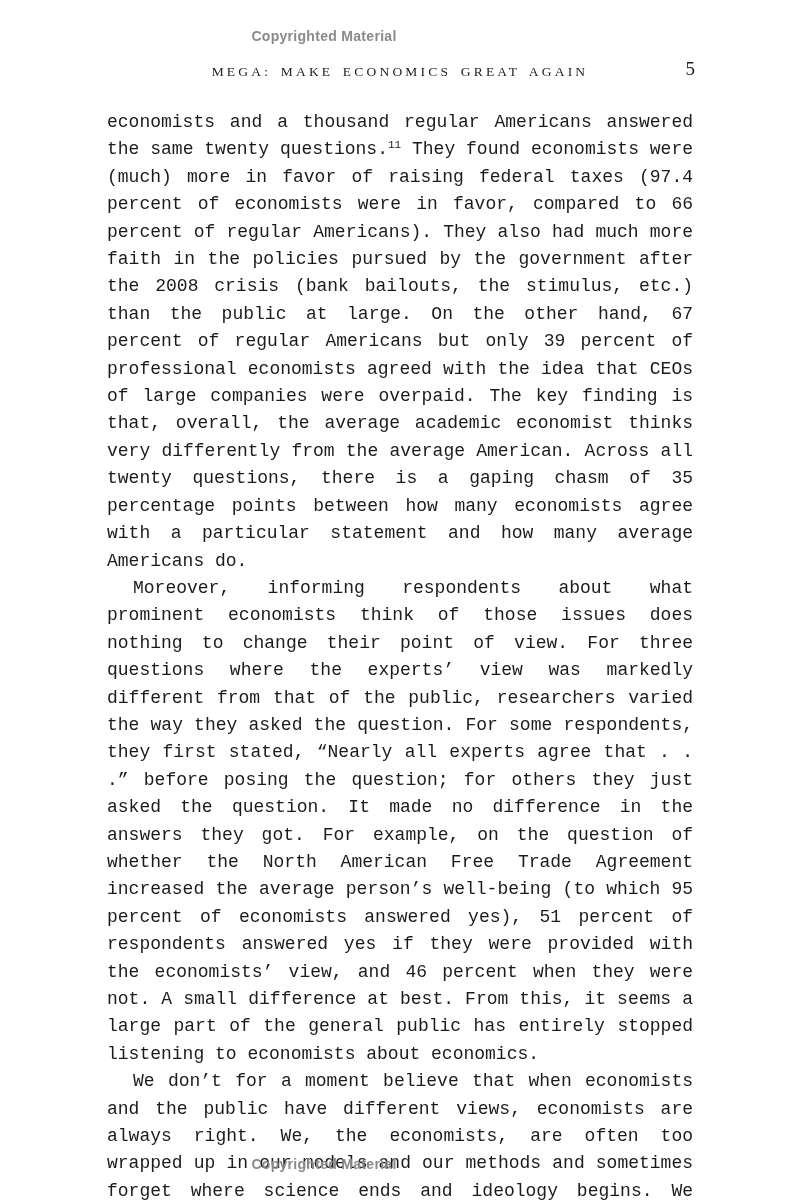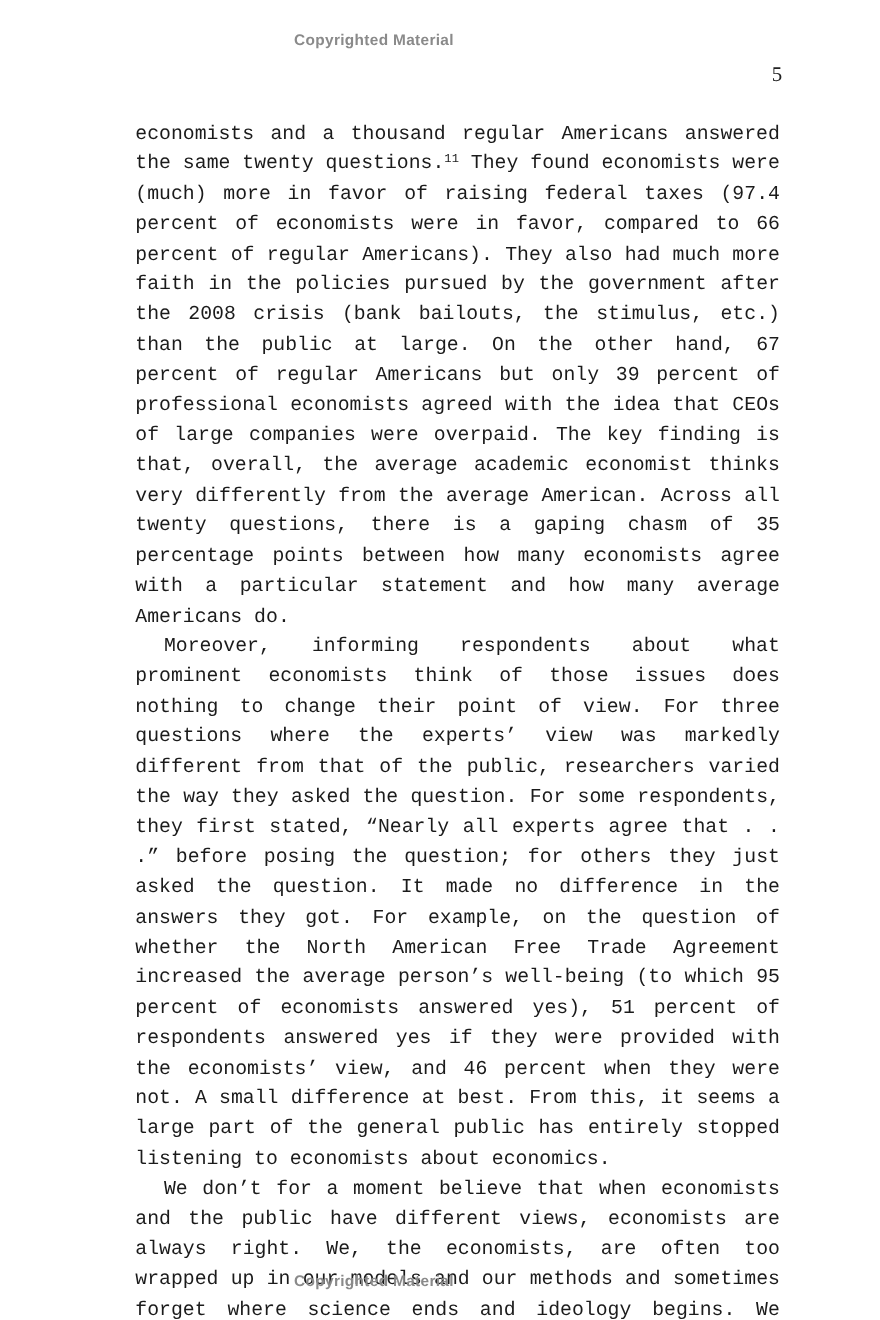--- a/index.html
+++ b/index.html
@@ -14,21 +14,20 @@
     height: 1200px;
     background: var(--background);
     overflow: hidden;
   }
   .book-page {
     position: relative;
     width: 648px;
     height: 1200px;
     background: var(--background);
     font-family: "Liberation Serif", serif;
-    margin-left: 16px;
   }
   .notice {
     position: absolute;
     left: 0;
     width: 100%;
     text-align: center;
     font-family: "Liberation Sans", sans-serif;
     font-weight: bold;
     font-size: 14px;
     letter-spacing: 0.3px;
@@ -82,20 +81,21 @@
     letter-spacing: 0;
   }
 </style>
 </head>
 <body>
 
 <div class="book-page">
   <div class="notice top">Copyrighted Material</div>
 
   <div class="running-head-row">
+    <span class="running-head">MEGA: MAKE ECONOMICS GREAT AGAIN</span>
     <span class="page-number">5</span>
   </div>
 
   <div class="body-text">
       <p><span>economists and a thousand regular Americans answered the same twenty questions.</span><sup>11</sup><span> They found economists were (much) more in favor of raising federal taxes (97.4 percent of economists were in favor, compared to 66 percent of regular Americans). They also had much more faith in the policies pursued by the government after the 2008 crisis (bank bailouts, the stimulus, etc.) than the public at large. On the other hand, 67 percent of regular Americans but only 39 percent of professional economists agreed with the idea that CEOs of large companies were overpaid. The key finding is that, overall, the average academic economist thinks very differently from the average American. Across all twenty questions, there is a gaping chasm of 35 percentage points between how many economists agree with a particular statement and how many average Americans do.</span></p>
       <p class="indent"><span>Moreover, informing respondents about what prominent economists think of those issues does nothing to change their point of view. For three questions where the experts’ view was markedly different from that of the public, researchers varied the way they asked the question. For some respondents, they first stated, “Nearly all experts agree that . . .” before posing the question; for others they just asked the question. It made no difference in the answers they got. For example, on the question of whether the North American Free Trade Agreement increased the average person’s well-being (to which 95 percent of economists answered yes), 51 percent of respondents answered yes if they were provided with the economists’ view, and 46 percent when they were not. A small difference at best. From this, it seems a large part of the general public has entirely stopped listening to economists about economics.</span></p>
       <p class="indent"><span>We don’t for a moment believe that when economists and the public have different views, economists are always right. We, the economists, are often too wrapped up in our models and our methods and sometimes forget where science ends and ideology begins. We answer policy questions based on assumptions that have become second nature to us because they are the building blocks of our models, but it does not mean they are always correct. But we also have useful expertise no one else has. The (modest) goal of this book is to share some of this expertise and reopen a dialogue about the most urgent and divisive topics of our times.</span></p>
     </div>
 
   <div class="notice bottom">Copyrighted Material</div>

